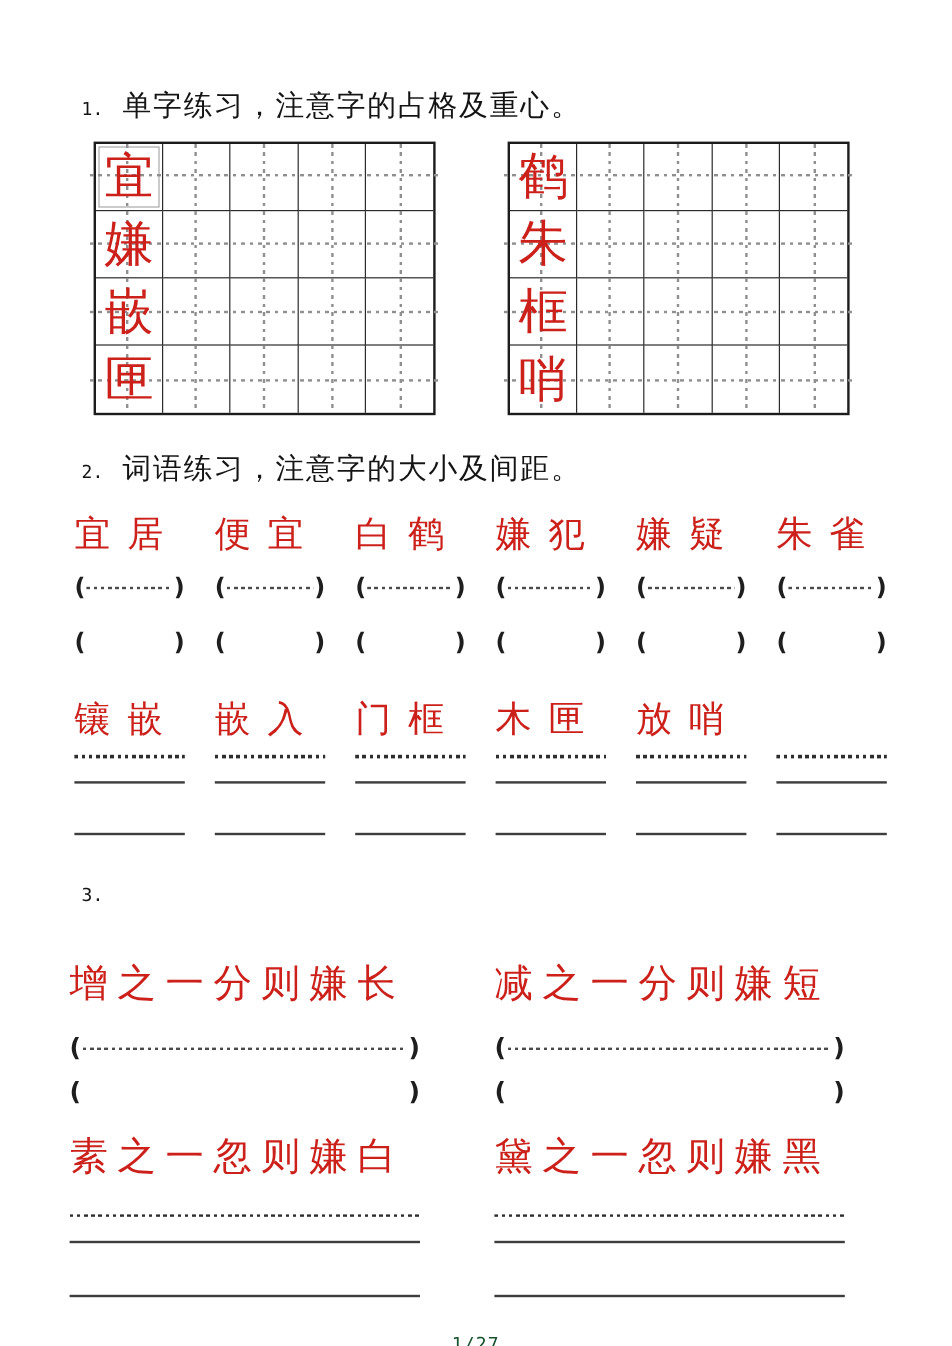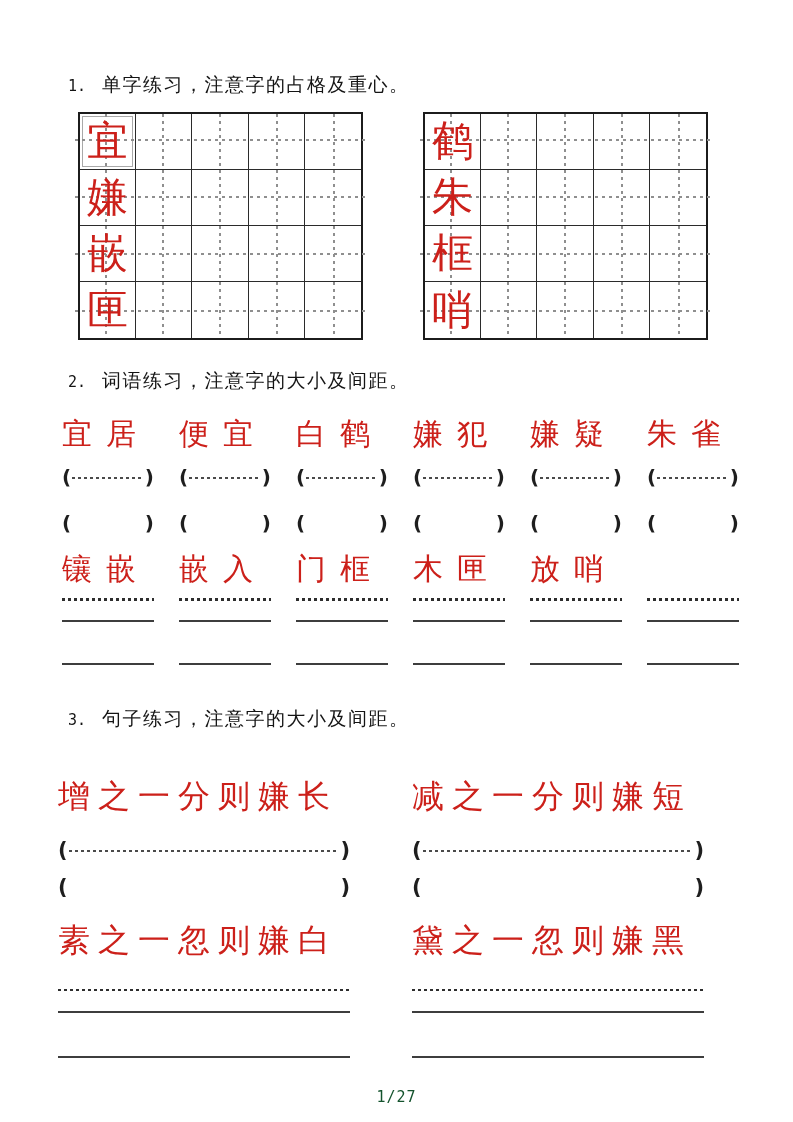--- a/index.html
+++ b/index.html
@@ -9,21 +9,21 @@
     width:793px; height:1122px;
     background:#ffffff;
     font-family:"DejaVu Sans", sans-serif;
     overflow:hidden;
     margin:0 auto;
   }
 
   
   .heading { display:flex; align-items:baseline; color:#141414; }
   .heading .h-num  { font-size:15px; margin-right:16px; font-family:"DejaVu Sans Mono", monospace; }
-  .heading .h-text { font-size:19px; letter-spacing:1.5px; }
+  .heading .h-text { font-size:24px; letter-spacing:1.5px; }
   #heading-1 { margin:72px 0 0 68px; }
   #heading-2 { margin:28px 0 0 68px; }
   #heading-3 { margin:41px 0 0 68px; }
 
   
   .grids-row { display:flex; margin:14px 0 0 78px; }
   .char-grid { position:relative; width:285px; height:228px; }
   .char-grid + .char-grid { margin-left:60px; }
   .char-grid .cells {
     display:grid;
@@ -57,21 +57,21 @@
 
   
   .word-grid {
     margin-left:62px;
     display:grid;
     grid-template-columns:repeat(6,117px);
     align-items:center;
   }
   .word { color:#cc201a; font-size:30px; letter-spacing:14px; white-space:nowrap; line-height:1.25; }
   #word-row-1 { margin-top:21px;font-family:Liberation Serif, serif; }
-  #word-row-2 { margin-top:15px; }
+  #word-row-2 { margin-top:34px; }
 
   .paren-dash {
     display:flex; align-items:center; width:92px;
     font-size:20px; color:#1e1e1e; font-weight:bold;
   }
   .paren-dash .dots {
     flex:1; height:2px; margin:2px 1px 0 1px;
     background:repeating-linear-gradient(90deg,#4a4a4a 0 3px,transparent 3px 6px);
   }
   .paren-empty {
@@ -323,21 +323,20 @@
       <div class="solidline"></div>
       <div class="solidline"></div>
       <div class="solidline"></div>
       <div class="solidline"></div>
       <div class="solidline"></div>
       <div class="solidline"></div>
     </div>
 
   <div class="heading" id="heading-3">
     <span class="h-num">3.</span>
-    <span class="h-text">句子练习，注意字的大小及间距。</span>
   </div>
 
   <div class="sent-grid" id="sent-row-1">
       <span class="sentence">增之一分则嫌长</span>
       <span class="sentence">减之一分则嫌短</span>
     </div>
   <div class="sent-grid" id="sent-paren-dash-row">
       <div class="sent-paren-dash">
         <span>(</span>
         <div class="dots"></div>

